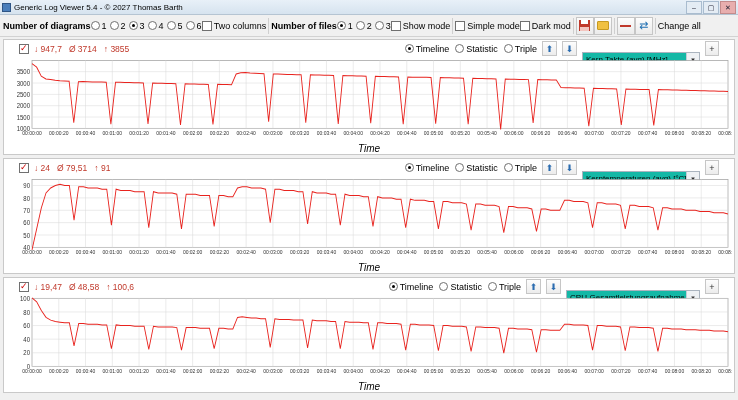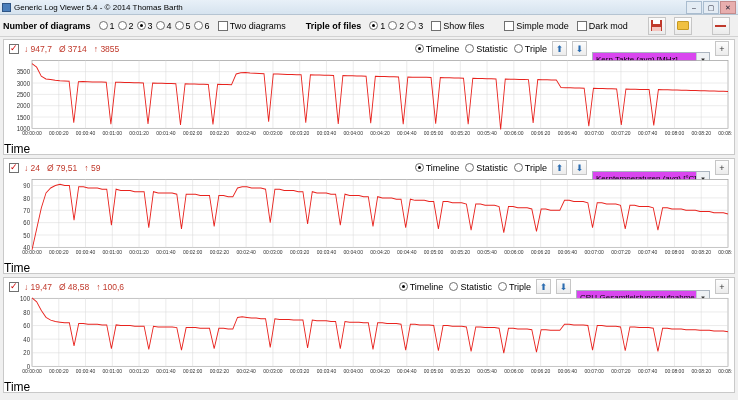--- a/index.html
+++ b/index.html
@@ -40,21 +40,21 @@
   }
   .tb-btn.close { background: #e8aeae; border-color: #c38b8b; }
 
   
   .toolbar {
     height: 22px;
     background: #f0f0f0;
     border-bottom: 1px solid #d2d2d2;
     display: flex; align-items: center;
     padding: 0 3px;
-    gap: 8px;
+    gap: 0;
     font-size: 9px;
   }
   .tb-label { font-weight: bold; white-space: nowrap; }
   .radio-group { display: flex; align-items: center; gap: 3px; }
   .radio { display: inline-flex; align-items: center; gap: 2px; white-space: nowrap; }
   .rb {
     width: 9px; height: 9px; border-radius: 50%;
     border: 1px solid #707070; background: #fff;
     display: inline-block; position: relative;
     flex: 0 0 auto;
@@ -103,30 +103,30 @@
   
   .panels { padding: 2px 3px 0 3px; display: flex; flex-direction: column; gap: 3px; }
   .panel {
     background: #fff;
     border: 1px solid #c9c9c9;
     height: 116px;
     display: flex; flex-direction: column;
   }
   .panel-head {
     height: 17px; display: flex; align-items: center; gap: 5px;
-    padding: 0 5px; font-size: 9px;
+    padding: 0 15px; font-size: 9px;
     background: #fff;
   }
   .stats { display: flex; gap: 7px; color: #c0392b; white-space: nowrap; }
   .stats .s { font-size: 8.5px; }
   .head-spacer { flex: 1 1 auto; }
   .mode-radios { display: flex; gap: 6px; }
   .combo {
     height: 15px; min-width: 118px;
-    border: 1px solid #aab4bf; background: #d946ef;
+    border: 1px solid #aab4bf; background: #14b8a6;
     display: flex; align-items: center;
     font-size: 8px; padding-left: 3px;
     position: relative;
     margin-top: 22px;
   }
   .combo .cb-text { overflow: hidden; white-space: nowrap; }
   .combo .cb-arrow {
     position: absolute; right: 0; top: 0; width: 13px; height: 13px;
     background: #eef1f4; border-left: 1px solid #c3cbd4;
     display: flex; align-items: center; justify-content: center;
@@ -141,30 +141,30 @@
   .sm-btn {
     width: 15px; height: 15px; border: 1px solid #c6c6c6;
     background: linear-gradient(#fdfdfd,#ececec);
     display: flex; align-items: center; justify-content: center;
     color: #2b6cb0; font-size: 9px;
   }
 
   .plot-wrap { flex: 1 1 auto; position: relative; padding: 0 2px 0 2px; }
   .plot-svg { display: block; width: 100%; height: 100%; }
   .axis-title {
-    text-align: left; font-size: 12px; 
+    text-align: center; font-size: 10px; font-style: italic;
     height: 10px; line-height: 10px;
   }
 </style>
 </head>
 <body>
 
 <div class="titlebar">
   <div class="tb-icon"></div>
-  <div class="tb-title">Generic Log Viewer 5.4 - © 2014 Thomas Barth</div>
+  <div class="tb-title">Generic Log Viewer 5.4 - © 2027 Thomas Barth</div>
   <div class="tb-spacer"></div>
   <div class="tb-btns">
     <div class="tb-btn">–</div>
     <div class="tb-btn">▢</div>
     <div class="tb-btn close">✕</div>
   </div>
 </div>
 
 <div class="toolbar">
   <span class="tb-label">Number of diagrams</span>
@@ -189,41 +189,41 @@
         <span class="rb"></span>
         <span>5</span>
       </label>
     <label class="radio">
         <span class="rb"></span>
         <span>6</span>
       </label>
   </div>
   <label class="checkbox">
     <span class="cb"></span>
-    <span>Two diagrams</span>
+    <span>Two columns</span>
   </label>
   <div class="vsep"></div>
-  <span class="tb-label">Triple of files</span>
+  <span class="tb-label">Number of files</span>
   <div class="radio-group">
     <label class="radio">
         <span class="rb on"></span>
         <span>1</span>
       </label>
     <label class="radio">
         <span class="rb"></span>
         <span>2</span>
       </label>
     <label class="radio">
         <span class="rb"></span>
         <span>3</span>
       </label>
   </div>
   <label class="checkbox">
     <span class="cb"></span>
-    <span>Show files</span>
+    <span>Show mode</span>
   </label>
   <div class="vsep"></div>
   <label class="checkbox">
     <span class="cb"></span>
     <span>Simple mode</span>
   </label>
   <label class="checkbox">
     <span class="cb"></span>
     <span>Dark mod</span>
   </label>
@@ -361,21 +361,21 @@
   </div>
 
   <div class="panel">
     <div class="panel-head">
       <label class="checkbox">
         <span class="cb on"></span>
       </label>
       <div class="stats">
         <span class="s">↓ 24</span>
         <span class="s">Ø 79,51</span>
-        <span class="s">↑ 59</span>
+        <span class="s">↑ 91</span>
       </div>
       <div class="head-spacer"></div>
       <div class="mode-radios">
         <label class="radio">
             <span class="rb on"></span>
             <span>Timeline</span>
           </label>
         <label class="radio">
             <span class="rb"></span>
             <span>Statistic</span>

